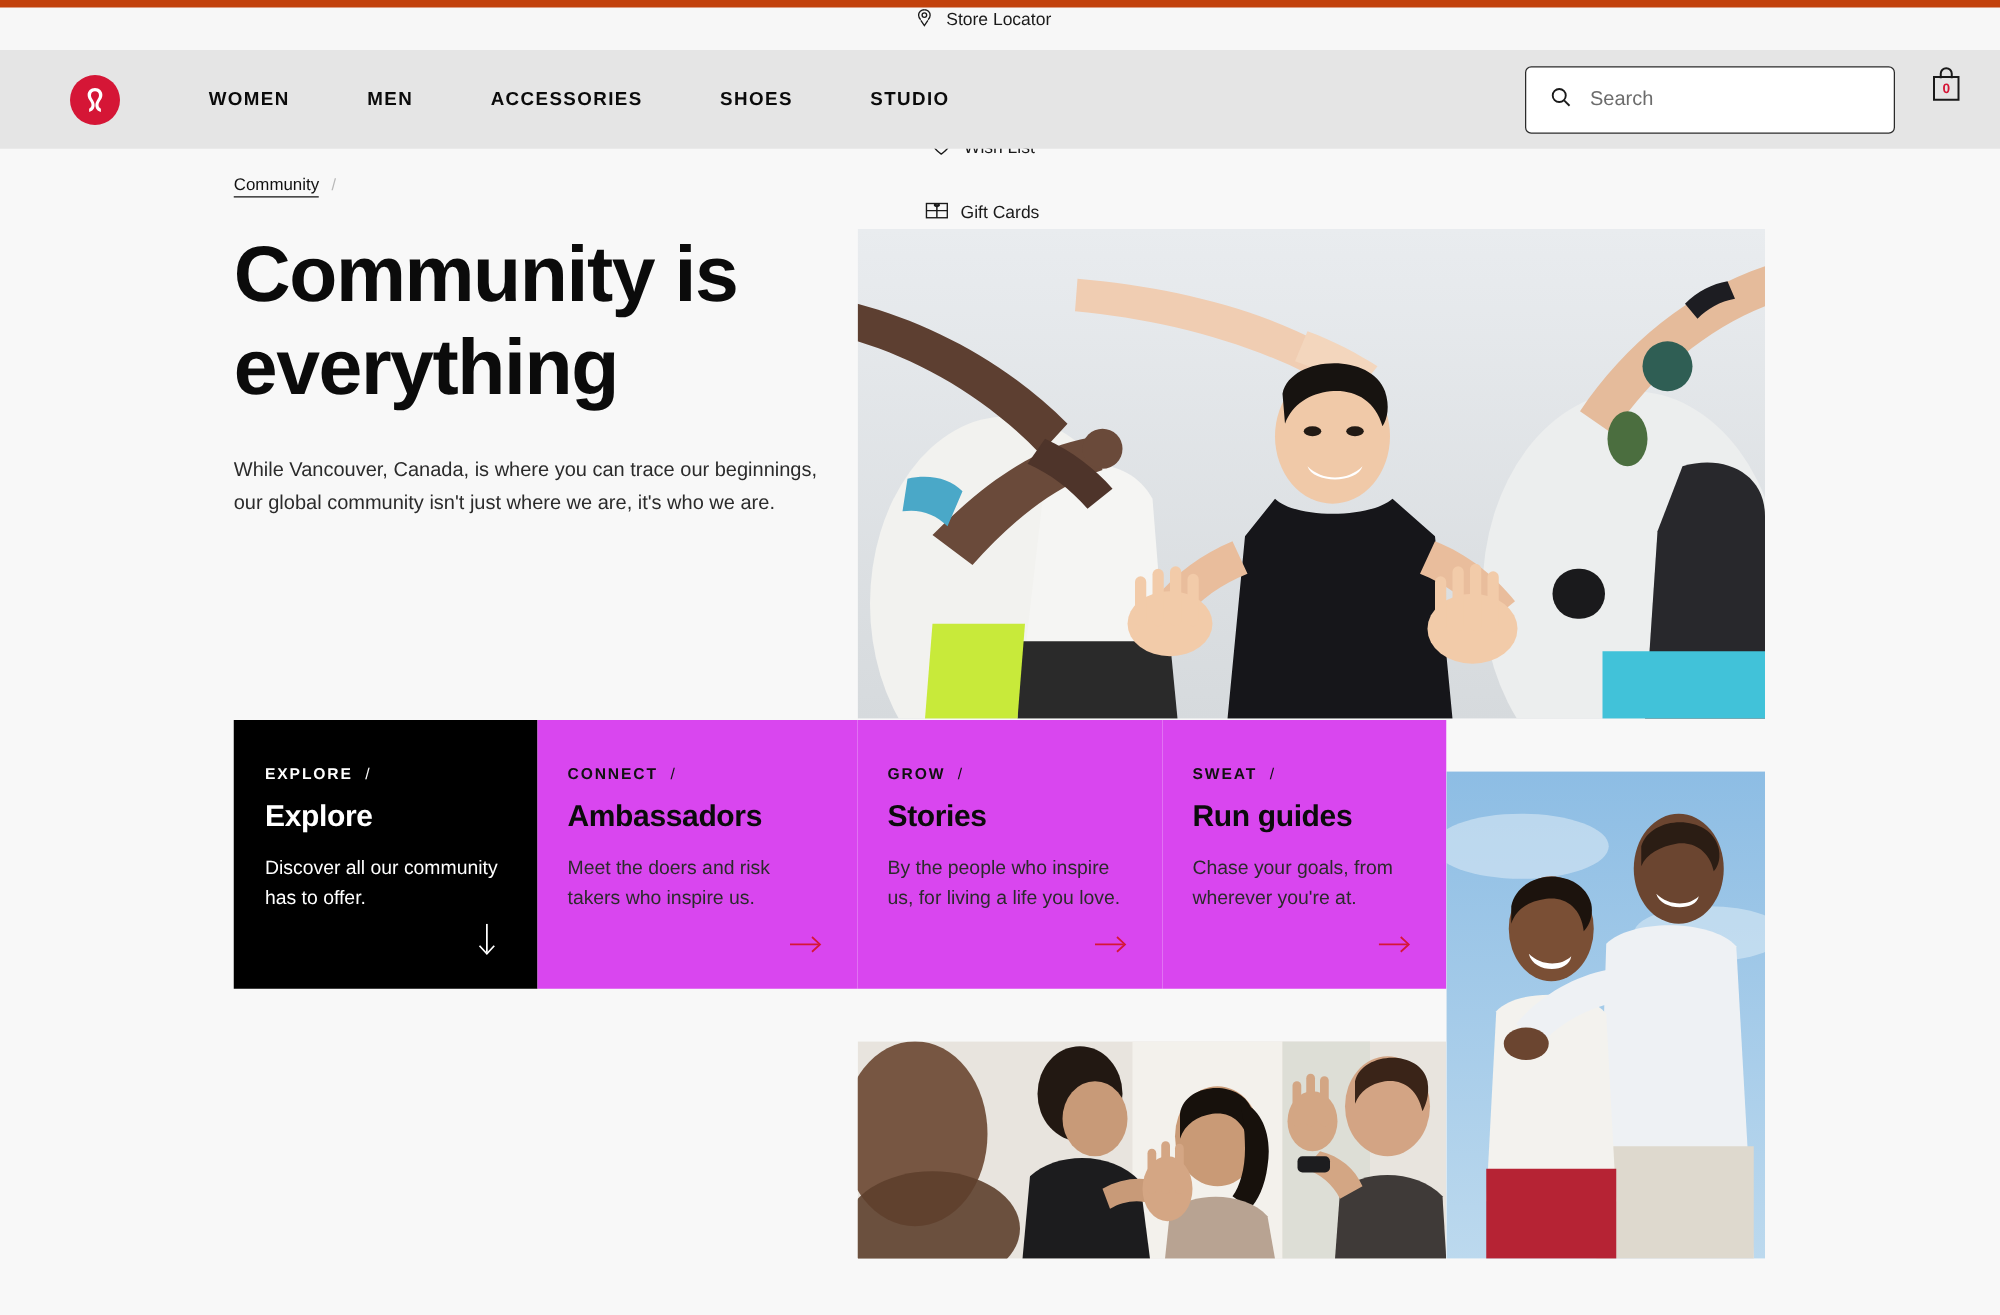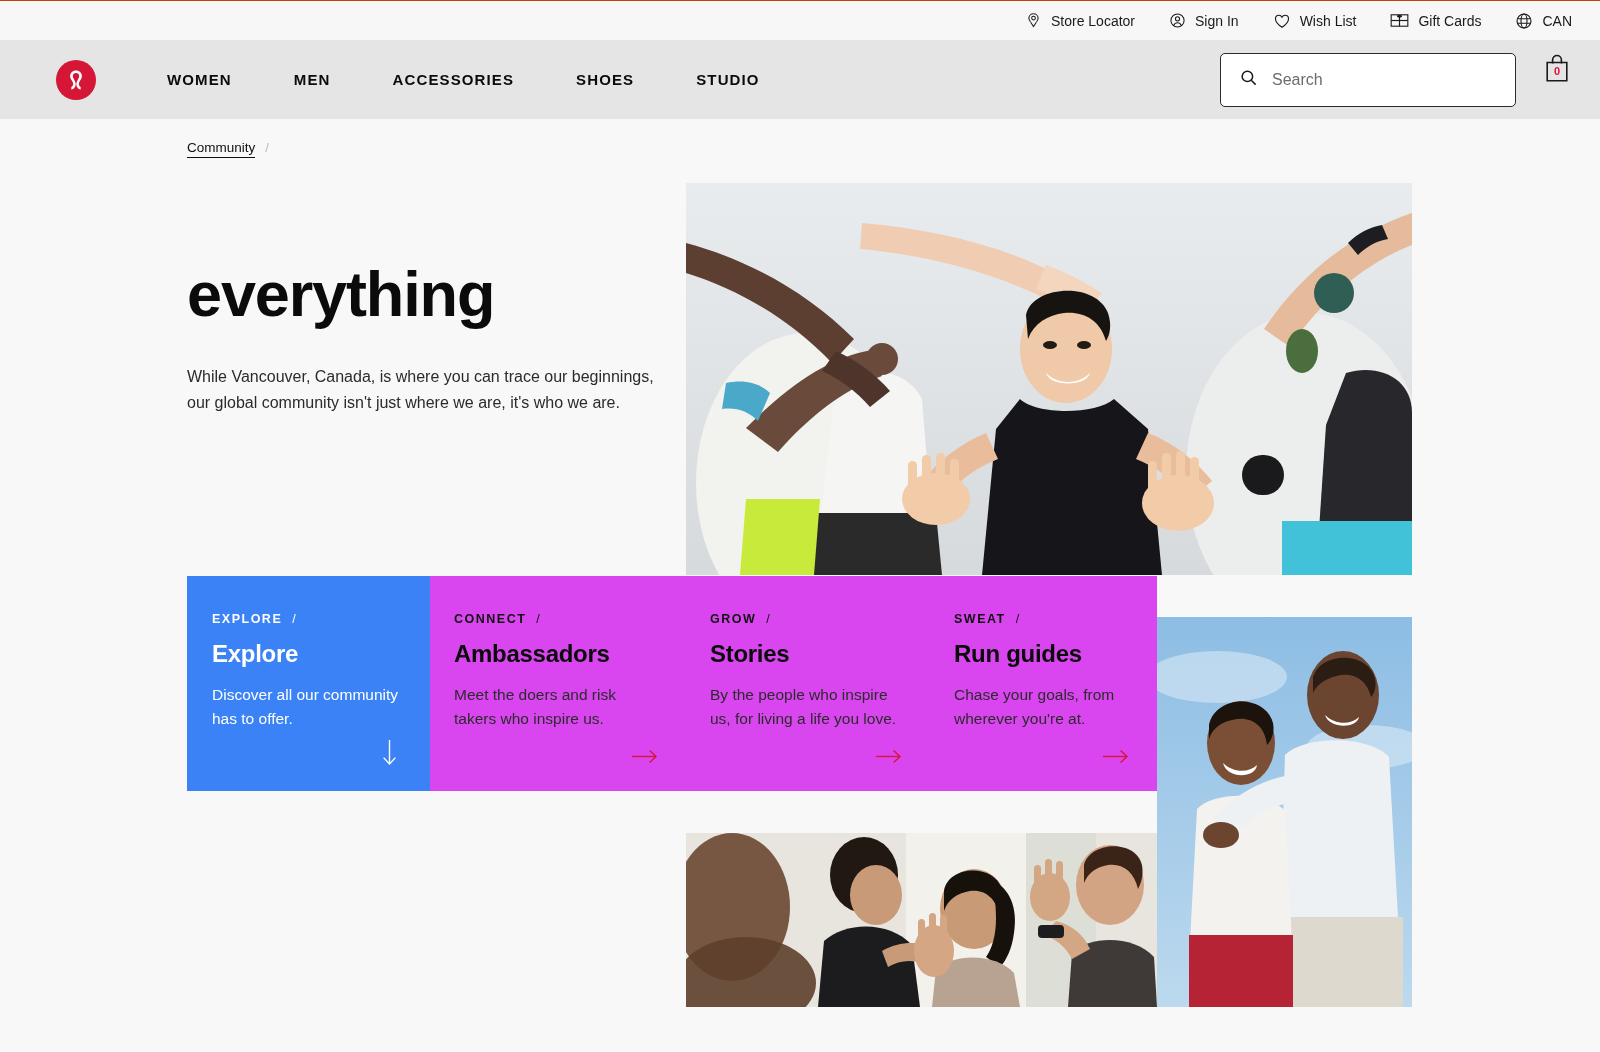--- a/index.html
+++ b/index.html
@@ -34,26 +34,26 @@
     text-underline-offset: 3px;
     color: #1a1a1a;
     margin-left: 4px;
     cursor: pointer;
   }
 
   
   .utility-bar {
     height: 40px;
     background: #f7f7f7;
-    border-top: 1px solid #c2410c;
-    display: flex;
-    align-items: center;
-    justify-content: flex-end;
+    border-top: 6px solid #c2410c;
+    display: flex;
+    align-items: center;
     padding-right: 28px;
     gap: 34px;
+    flex-direction: column;
   }
   .util-item {
     display: flex;
     align-items: center;
     gap: 9px;
     font-size: 14px;
     color: #1a1a1a;
     cursor: pointer;
     white-space: nowrap;
   }
@@ -203,21 +203,21 @@
   .card {
     position: absolute;
     top: 0;
     height: 215px;
     padding: 36px 30px 0 24px;
     background: #d946ef;
   }
   .card.explore {
     left: 187px;
     width: 243px;
-    background: #3b82f6;
+    background: #000000;
     padding-left: 25px;
   }
   .card.connect { left: 430px; width: 256px; }
   .card.grow    { left: 686px; width: 244px; }
   .card.sweat   { left: 930px; width: 227px; }
 
   .card-eyebrow {
     font-size: 12.5px;
     font-weight: bold;
     letter-spacing: .12em;
@@ -377,21 +377,21 @@
   </div>
 
   <div class="breadcrumb">
     <span class="crumb-link">Community</span>
     <span class="crumb-sep">/</span>
   </div>
 
   <div class="hero">
     <div class="hero-text">
       <h1 class="hero-title">
-        <br>
+        <span>Community is</span><br>
         <span>everything</span>
       </h1>
       <p class="hero-sub">While Vancouver, Canada, is where you can trace our beginnings, our global community isn't just where we are, it's who we are.</p>
     </div>
 
     <div class="hero-img">
       <svg class="illus" viewBox="0 0 726 392" preserveAspectRatio="xMidYMid slice">
         <defs>
           <linearGradient id="hbg" x1="0" y1="0" x2="0" y2="1">
             <stop offset="0" stop-color="#e9ecef"></stop>

